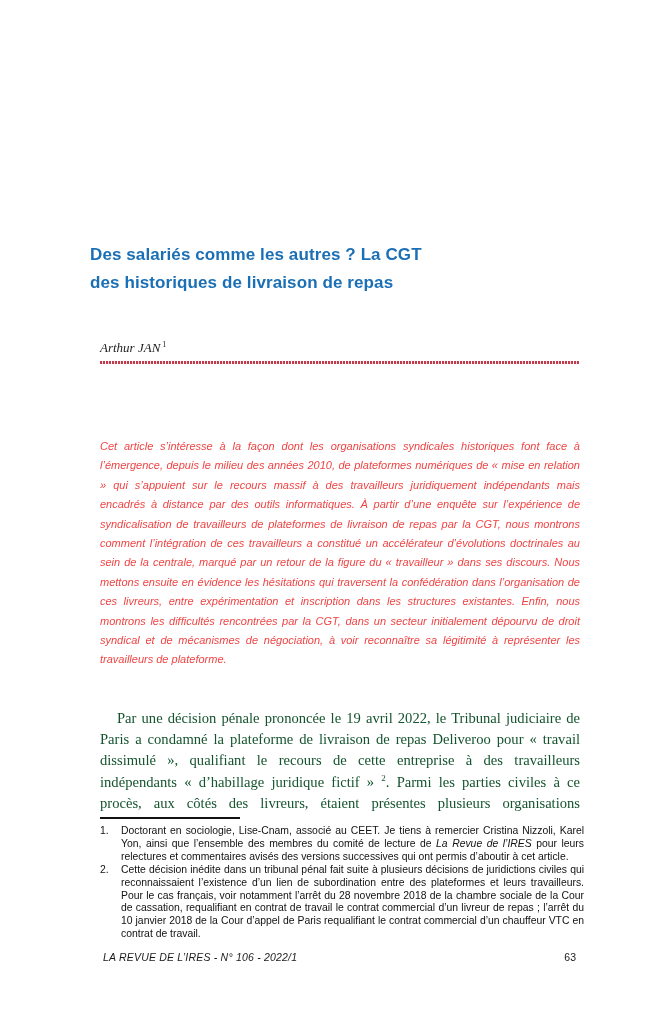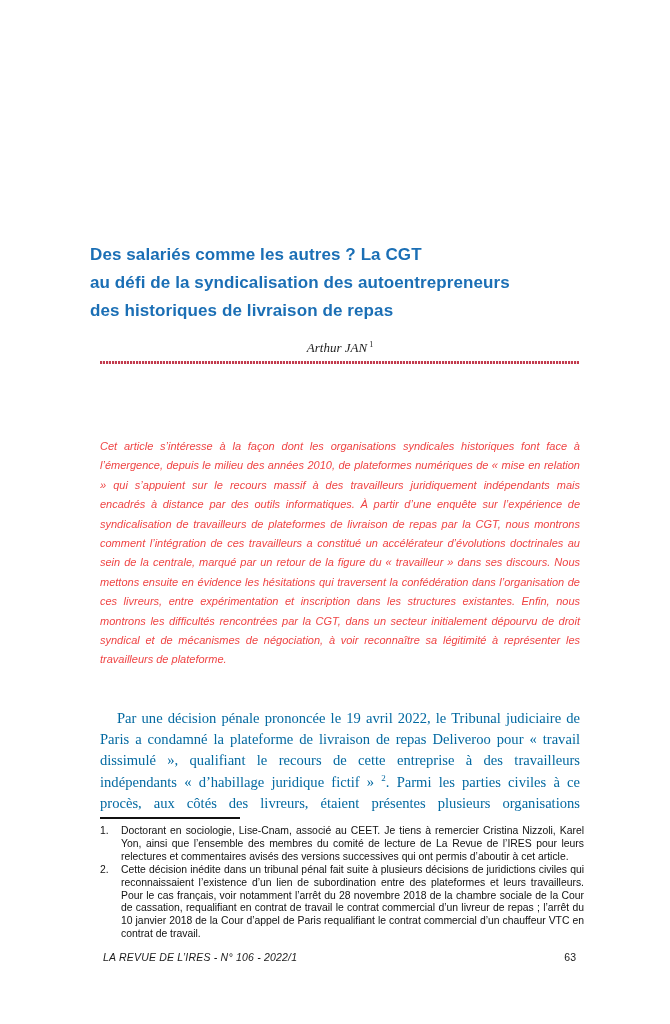--- a/index.html
+++ b/index.html
@@ -27,21 +27,21 @@
     color: #1b6fb5;
     letter-spacing: 0.1px;
   }
 
   
   .author {
     position: absolute;
     top: 340px;
     left: 100px;
     width: 480px;
-    text-align: center;
+    text-align: left;
     font-family: "Liberation Serif", serif;
     font-style: italic;
     font-size: 13px;
     color: #1c1c1c;
   }
   .author sup {
     font-size: 8px;
     font-style: normal;
     margin-left: 2px;
   }
@@ -78,21 +78,21 @@
   .body-text {
     position: absolute;
     top: 708px;
     left: 100px;
     width: 480px;
     font-family: "Liberation Serif", serif;
     font-size: 14.6px;
     line-height: 21.2px;
     text-align: justify;
     text-align-last: justify;
-    color: #0369a1;
+    color: #14532d;
   }
   .body-text .indent { display: inline-block; width: 17px; }
   .body-text sup { font-size: 9px; line-height: 0; }
 
   
   .fn-rule {
     position: absolute;
     top: 817px;
     left: 100px;
     width: 140px;
@@ -106,21 +106,21 @@
     left: 100px;
     width: 484px;
     font-family: "Liberation Sans", sans-serif;
     font-size: 10.4px;
     line-height: 12.9px;
     color: #111111;
   }
   .footnote { display: flex; }
   .fn-num { width: 21px; flex: 0 0 21px; }
   .fn-text { flex: 1; text-align: justify; }
-  .fn-text .it { }
+  .fn-text .it { font-style: italic; }
 
   
   .footer {
     position: absolute;
     top: 951px;
     left: 103px;
     width: 477px;
     display: flex;
     justify-content: space-between;
     align-items: flex-start;
@@ -131,21 +131,20 @@
   .journal-ref { font-style: italic; letter-spacing: 0.2px; }
   .page-number { font-style: normal; margin-right: 4px; }
 </style>
 </head>
 <body>
 
 <div class="page">
 
   <div class="title">
     <div>Des salariés comme les autres ? La CGT</div>
-    <div>au défi de la syndicalisation des autoentrepreneurs</div>
     <div>des historiques de livraison de repas</div>
   </div>
 
   <div class="author">
     <span>Arthur JAN</span><sup>1</sup>
   </div>
 
   <div class="red-rule"></div>
 
   <div class="abstract">Cet article s’intéresse à la façon dont les organisations syndicales historiques font face à l’émergence, depuis le milieu des années 2010, de plateformes numériques de « mise en relation » qui s’appuient sur le recours massif à des travailleurs juridiquement indépendants mais encadrés à distance par des outils informatiques. À partir d’une enquête sur l’expérience de syndicalisation de travailleurs de plateformes de livraison de repas par la CGT, nous montrons comment l’intégration de ces travailleurs a constitué un accélérateur d’évolutions doctrinales au sein de la centrale, marqué par un retour de la figure du « travailleur » dans ses discours. Nous mettons ensuite en évidence les hésitations qui traversent la confédération dans l’organisation de ces livreurs, entre expérimentation et inscription dans les structures existantes. Enfin, nous montrons les difficultés rencontrées par la CGT, dans un secteur initialement dépourvu de droit syndical et de mécanismes de négociation, à voir reconnaître sa légitimité à représenter les travailleurs de plateforme.</div>

